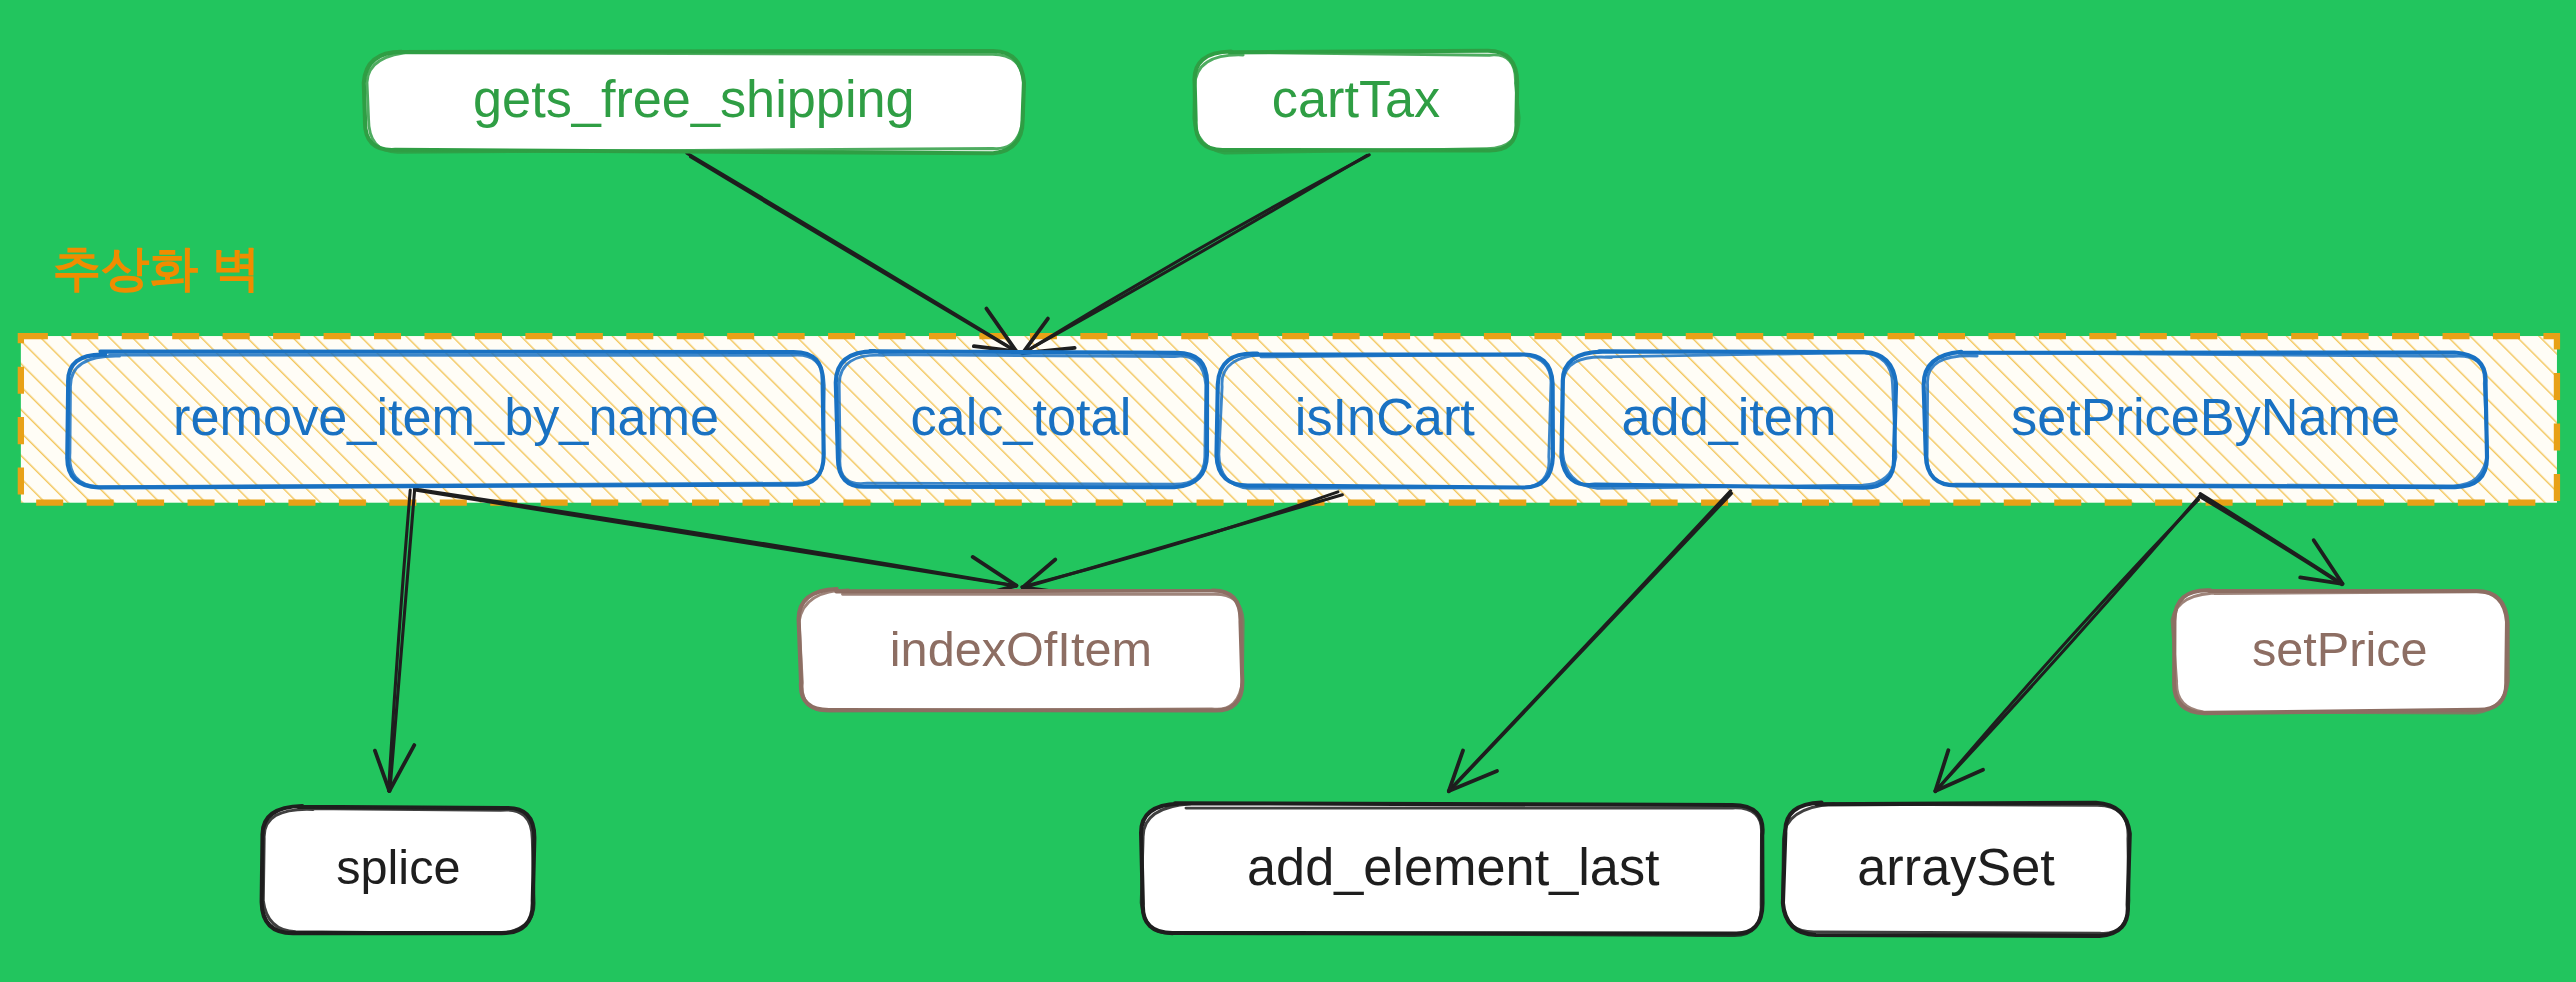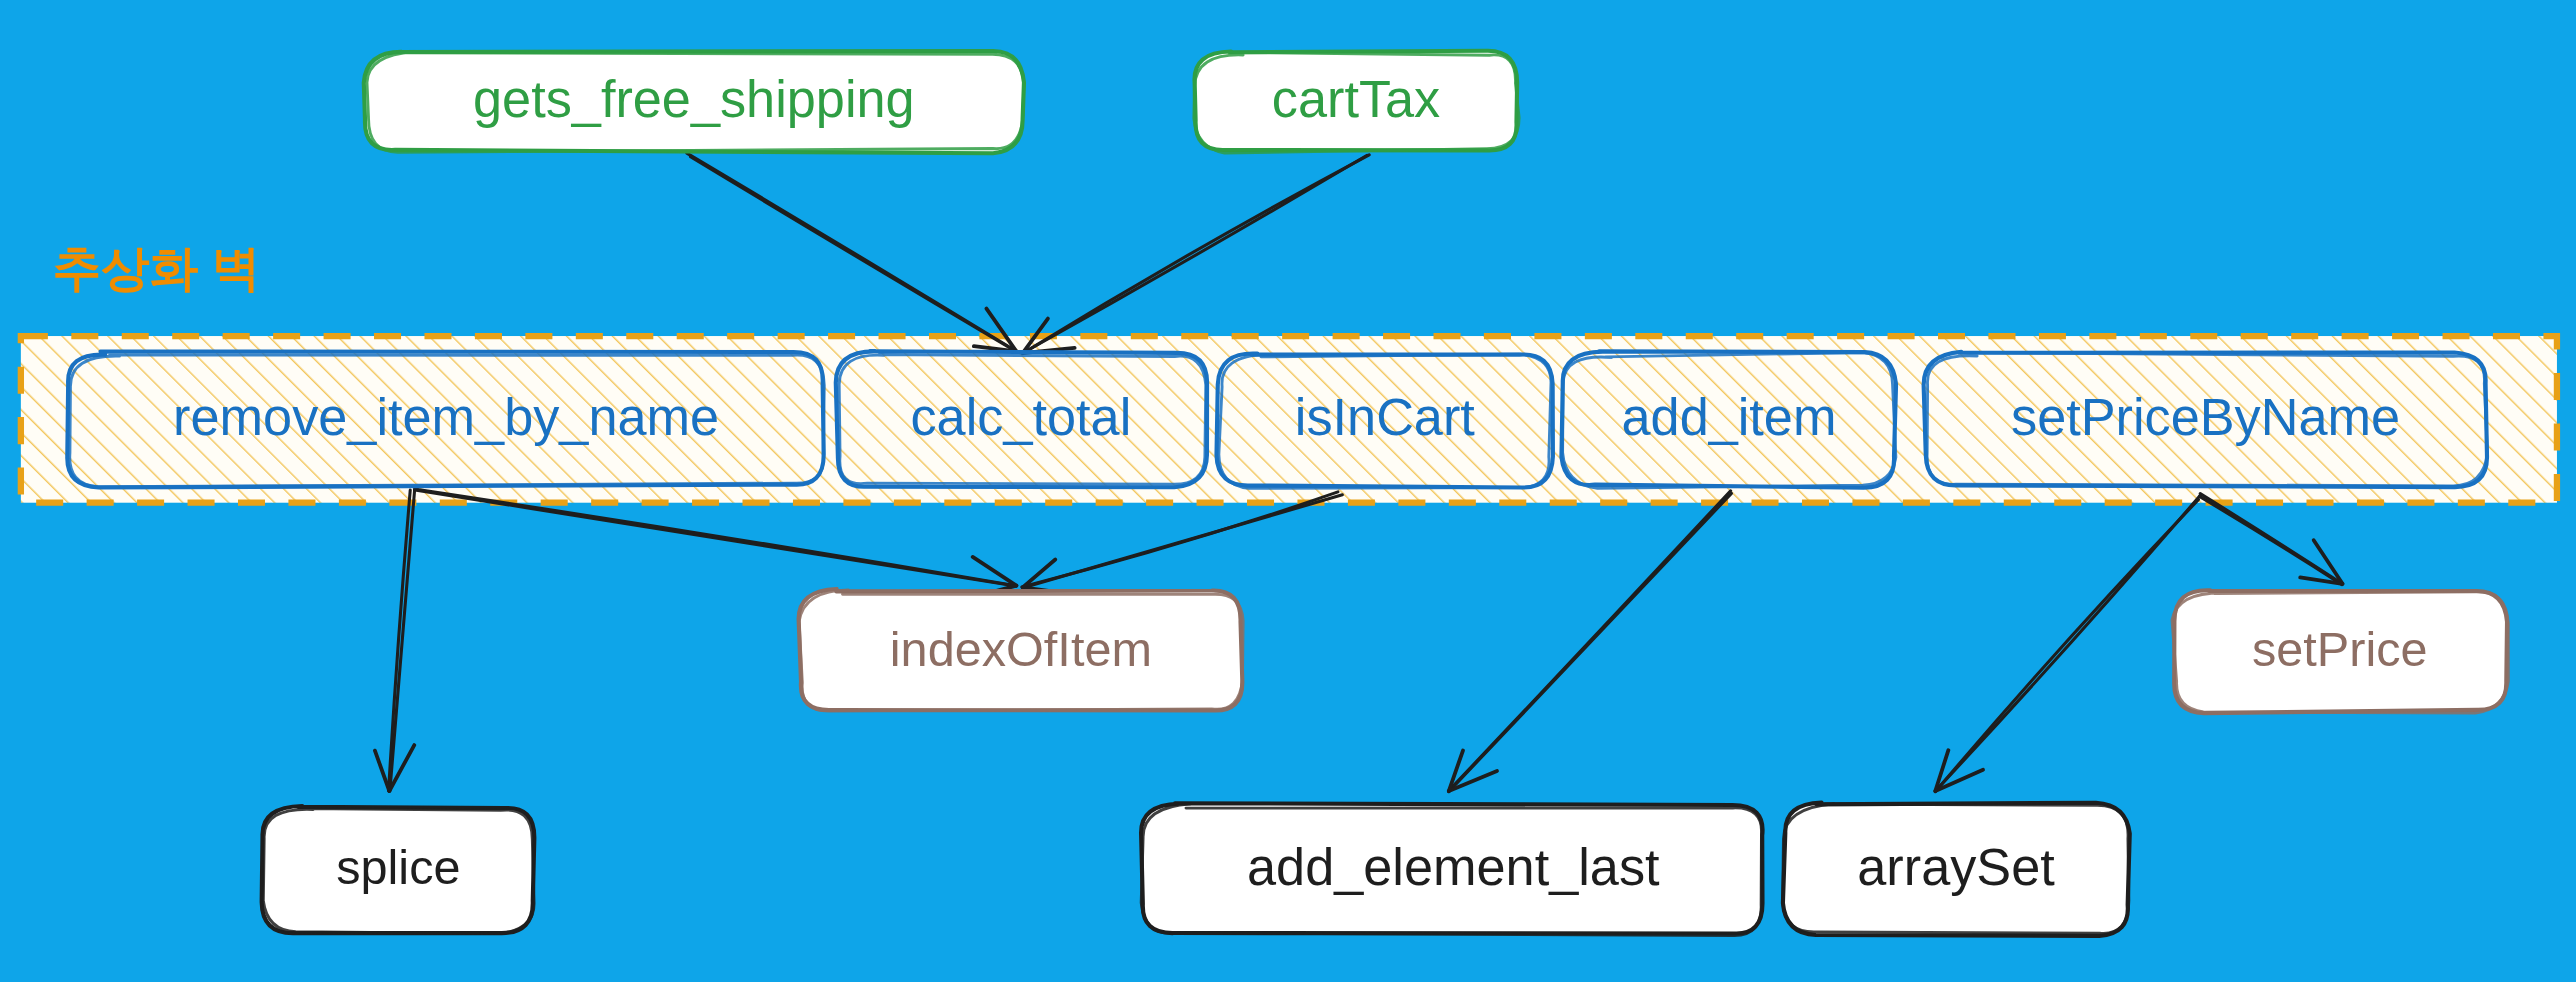--- a/index.html
+++ b/index.html
@@ -7,21 +7,21 @@
     padding: 0;
     background: #ffffff;
   }
   body {
     font-family: "Liberation Sans", sans-serif;
   }
   #canvas-wrap {
     position: relative;
     width: 2576px;
     height: 982px;
-    background: #0ea5e9;
+    background: #22c55e;
     overflow: hidden;
   }
   #diagram-svg {
     position: absolute;
     left: 0;
     top: 0;
     width: 2576px;
     height: 982px;
     display: block;
   }

